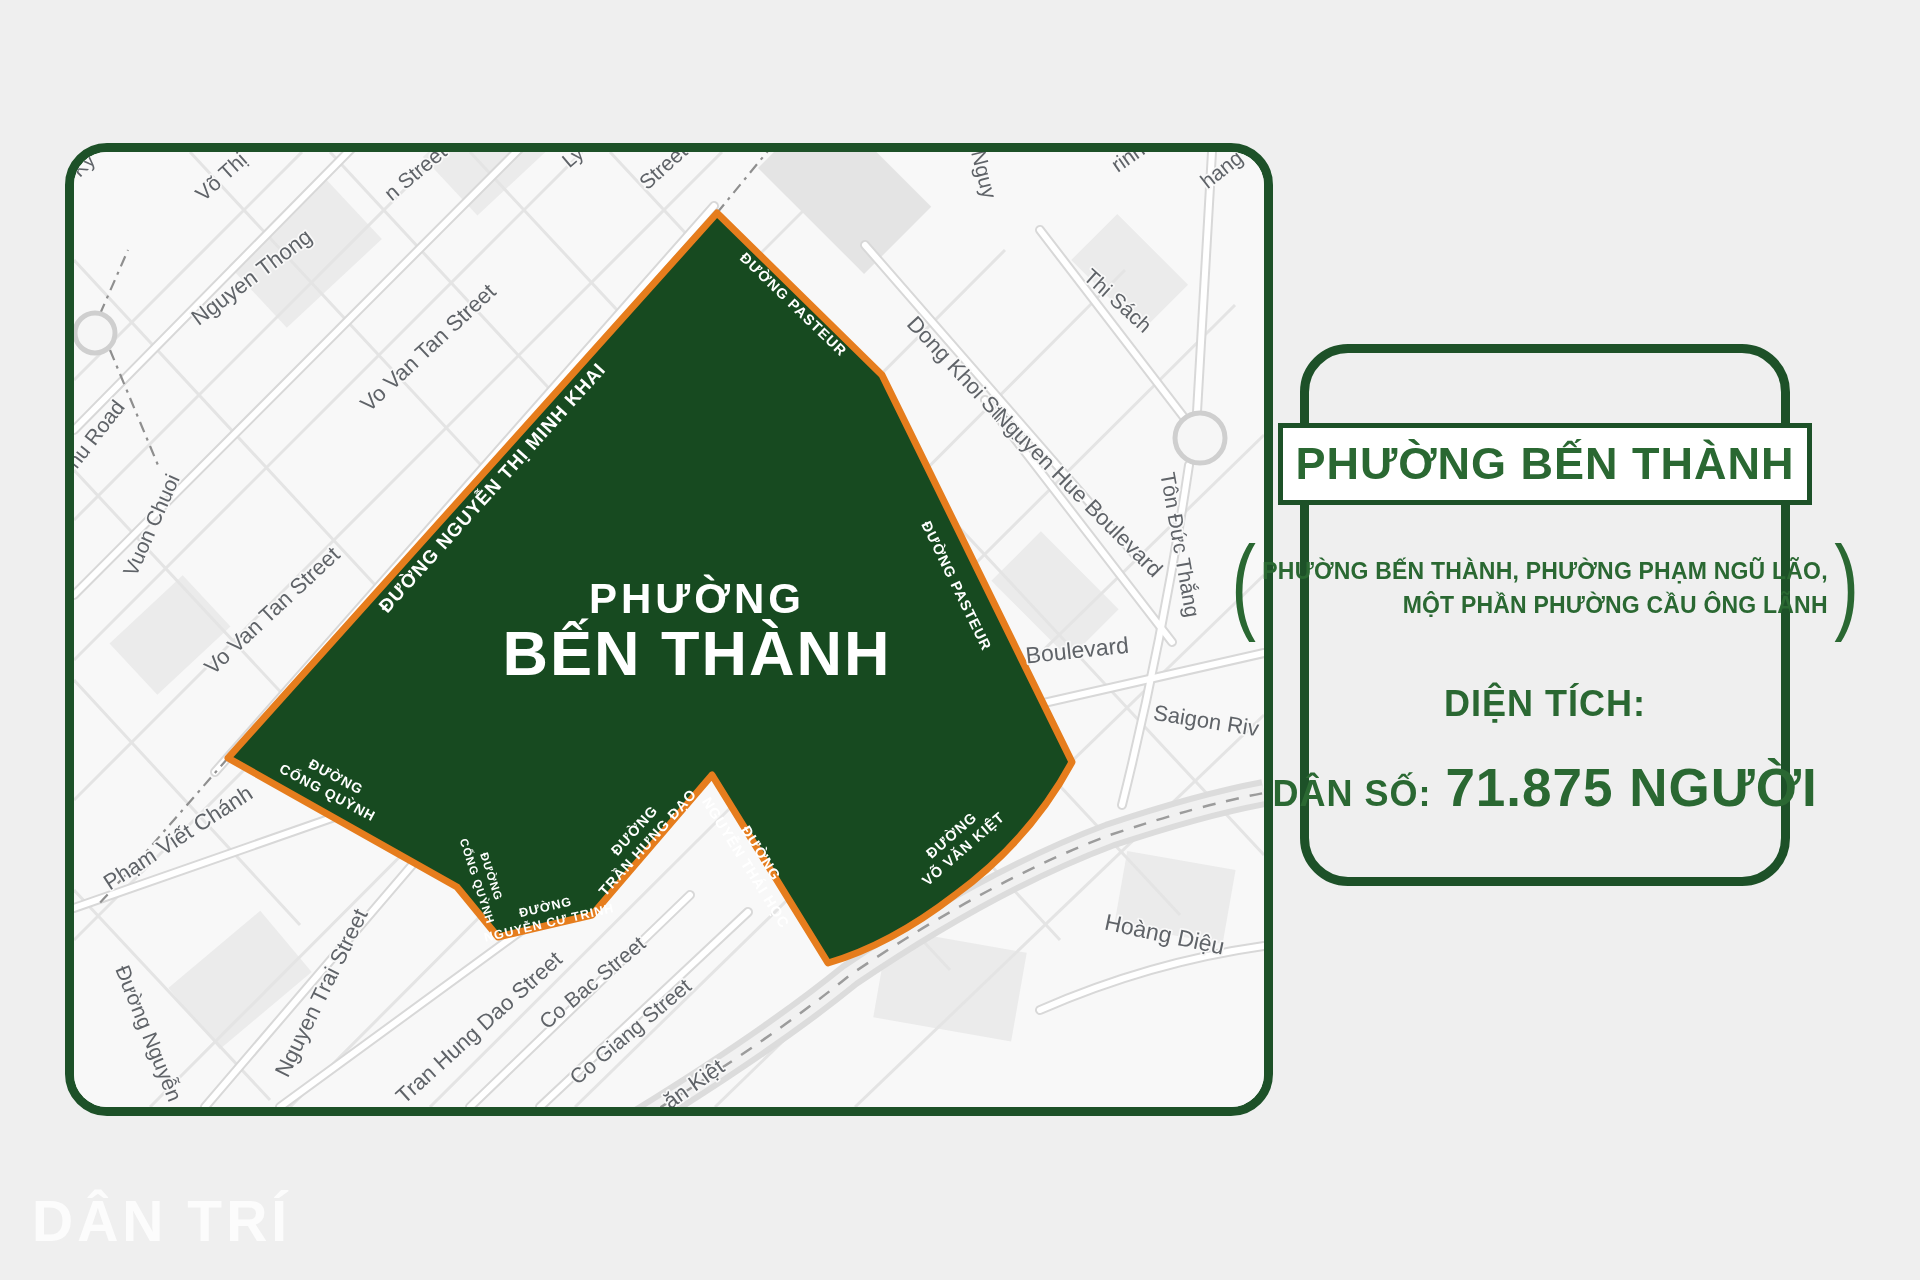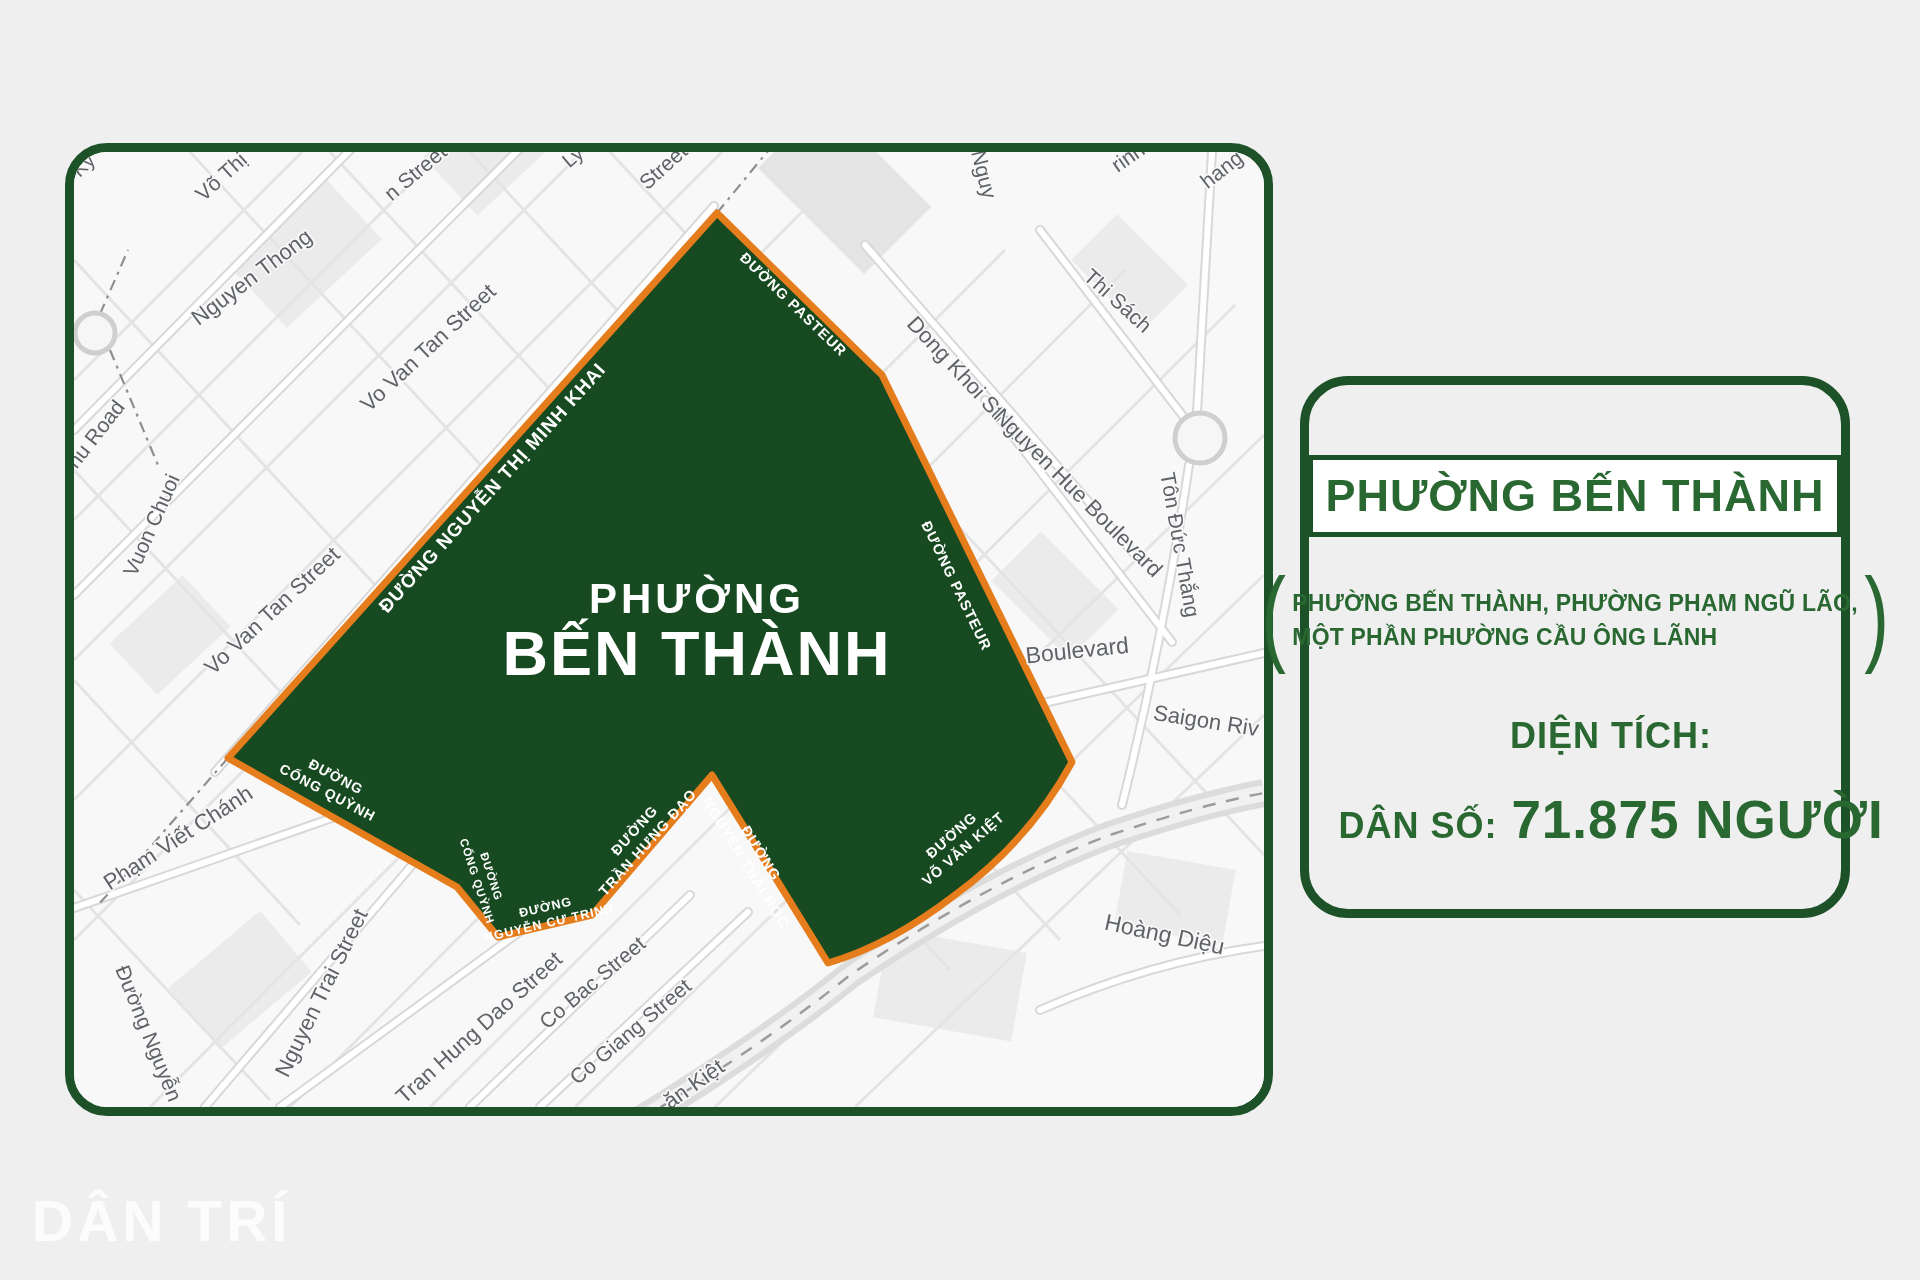--- a/index.html
+++ b/index.html
@@ -38,49 +38,49 @@
     fill:#ffffff; font-weight:bold; text-anchor:middle; letter-spacing:1px;
     font-family:"Liberation Sans", sans-serif;
   }
   .wname {
     fill:#ffffff; font-weight:bold; text-anchor:middle;
     font-family:"Liberation Sans", sans-serif;
   }
 
   
   .card {
-    position:absolute; left:1300px; top:376px; width:550px; height:542px;
+    position:absolute; left:1300px; top:344px; width:490px; height:542px;
     box-sizing:border-box; border:9px solid #1d5128; border-radius:48px;
   }
   .title-box {
     position:absolute; top:70px; left:50%; transform:translateX(-50%);
     width:534px; height:82px; box-sizing:border-box;
     background:#ffffff; border:5px solid #1d5128;
     display:flex; align-items:center; justify-content:center;
   }
   .title-box span {
     font-size:45px; font-weight:bold; color:#2a6832;
     letter-spacing:1px; white-space:nowrap;
   }
   .note {
     position:absolute; top:180px; left:0; width:100%;
     display:flex; justify-content:center; align-items:center;
   }
   .note-lines {
-    text-align:left; color:#2a6832; font-weight:bold;
+    text-align:right; color:#2a6832; font-weight:bold;
     font-size:23px; line-height:34px; letter-spacing:0.2px; white-space:nowrap;
   }
   .paren {
     color:#2a6832; font-size:106px; font-weight:normal; line-height:100px;
     transform:scaleX(0.7); margin:0 1px; padding-bottom:10px;
   }
   .stat {
     position:absolute; left:0; width:100%;
     display:flex; justify-content:center; align-items:baseline; gap:14px;
-    color:#2a6832; white-space:nowrap;padding-left:36px;
+    color:#2a6832; white-space:nowrap;
   }
   .stat-label { font-size:36px; font-weight:bold; letter-spacing:1px; }
   .stat-value { font-size:57px; font-weight:bold; letter-spacing:1px; }
   .stat-value sup { font-size:30px; }
   .pop .stat-value { font-size:53px; }
   .area { top:330px; }
   .pop  { top:404px; }
 
   
   .logo {

